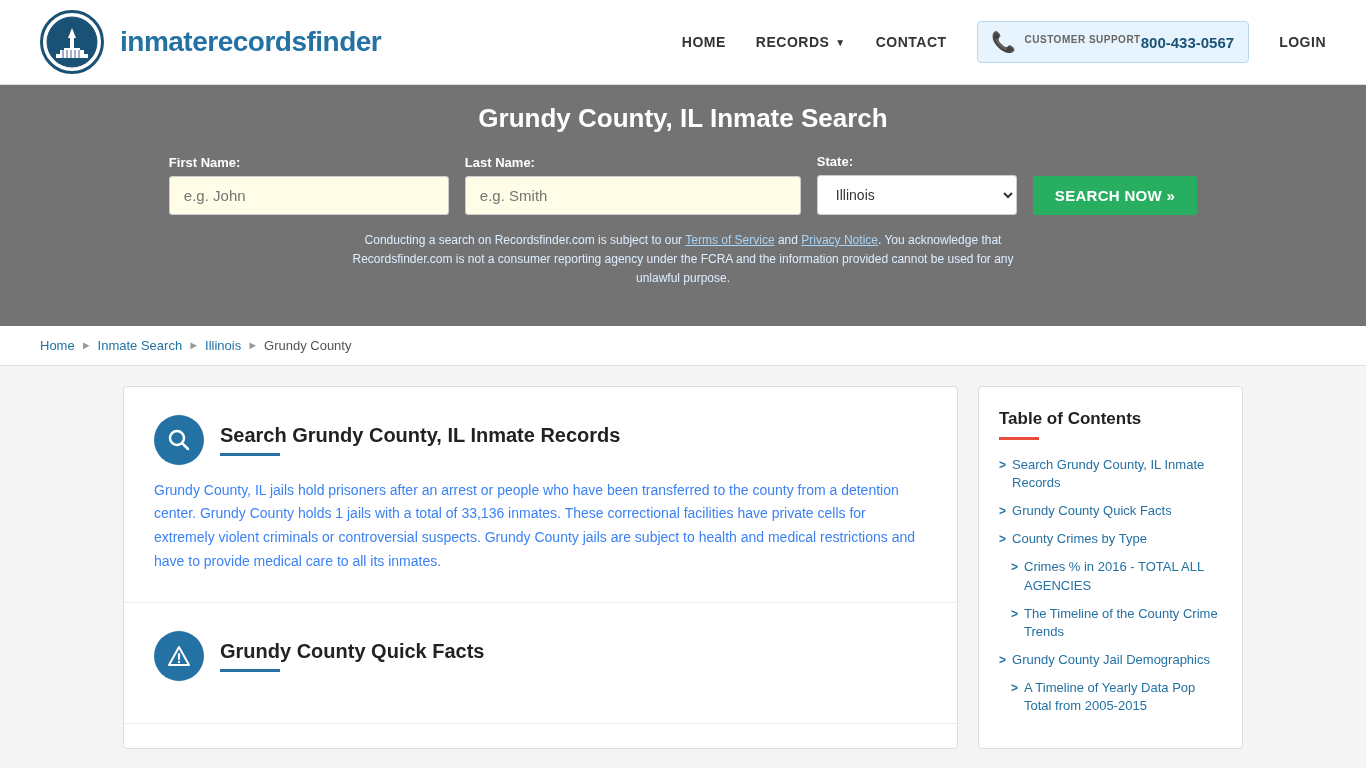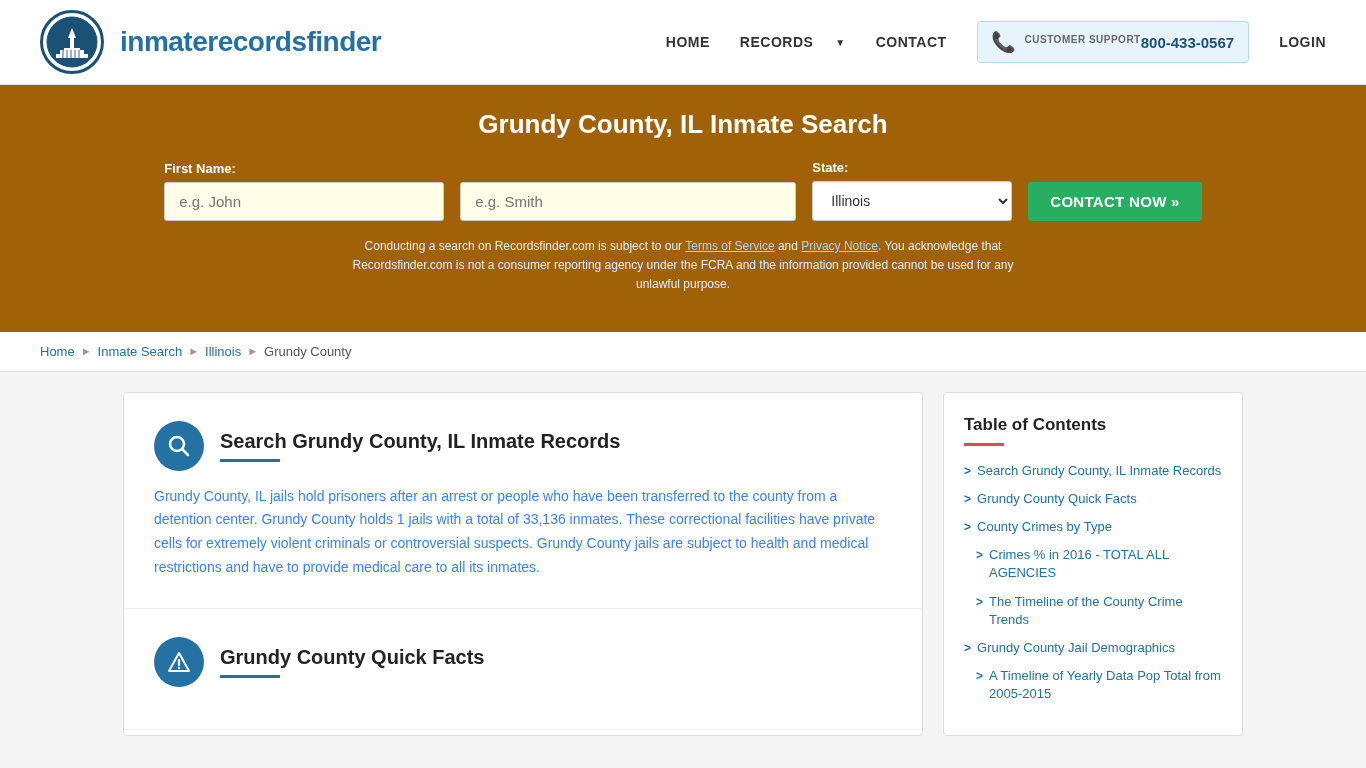--- a/index.html
+++ b/index.html
@@ -50,21 +50,21 @@
       font-size: 14px;
       font-weight: 700;
       color: #333;
       text-decoration: none;
       letter-spacing: 0.5px;
       cursor: pointer;
     }
     .nav-records {
       display: flex;
       align-items: center;
-      gap: 20px;
+      gap: 4px;
     }
     .customer-support-box {
       background: #e8f4fd;
       border: 1px solid #b8d8f0;
       border-radius: 4px;
       padding: 8px 14px;
       display: flex;
       align-items: center;
       gap: 8px;
     }
@@ -90,22 +90,22 @@
     .login-btn {
       font-size: 14px;
       font-weight: 700;
       color: #333;
       letter-spacing: 0.5px;
       cursor: pointer;
     }
 
     
     .search-banner {
-      background: #a16207;
-      padding: 24px 40px 25px;
+      background: #737373;
+      padding: 18px 40px 25px;
       text-align: center;
     }
     .banner-title {
       font-size: 26px;
       font-weight: 700;
       color: #fff;
       margin-bottom: 20px;
     }
     .search-form {
       display: flex;
@@ -245,21 +245,21 @@
     }
     .section-body {
       font-size: 14px;
       line-height: 1.7;
       color: #3b82f6;
       margin-top: 14px;
     }
 
     
     .content-right {
-      width: 300px;
+      width: 265px;
       flex-shrink: 0;
       background: #fff;
       border: 1px solid #ddd;
       border-radius: 4px;
       padding: 22px 20px;
       height: fit-content;
     }
     .toc-title {
       font-size: 17px;
       font-weight: 700;
@@ -347,29 +347,30 @@
 </header>
 
 <section class="search-banner">
   <h1 class="banner-title">Grundy County, IL Inmate Search</h1>
   <div class="search-form">
     <div class="form-group">
       <label class="form-label">First Name:</label>
       <input class="form-input form-input-first" type="text" placeholder="e.g. John" style="">
     </div>
     <div class="form-group">
+      <label class="form-label">Last Name:</label>
       <input class="form-input form-input-last" type="text" placeholder="e.g. Smith" style="">
     </div>
     <div class="form-group">
       <label class="form-label">State:</label>
       <select class="form-select">
         <option>Illinois</option>
       </select>
     </div>
-    <button class="search-btn">CONTACT NOW »</button>
+    <button class="search-btn">SEARCH NOW »</button>
   </div>
   <p class="disclaimer-text">
     Conducting a search on Recordsfinder.com is subject to our <a>Terms of Service</a> and <a>Privacy Notice</a>. You acknowledge that Recordsfinder.com is not a consumer reporting agency under the FCRA and the information provided cannot be used for any unlawful purpose.
   </p>
 </section>
 
 <nav class="breadcrumb">
   <a>Home</a>
   <span class="breadcrumb-sep">►</span>
   <a>Inmate Search</a>

